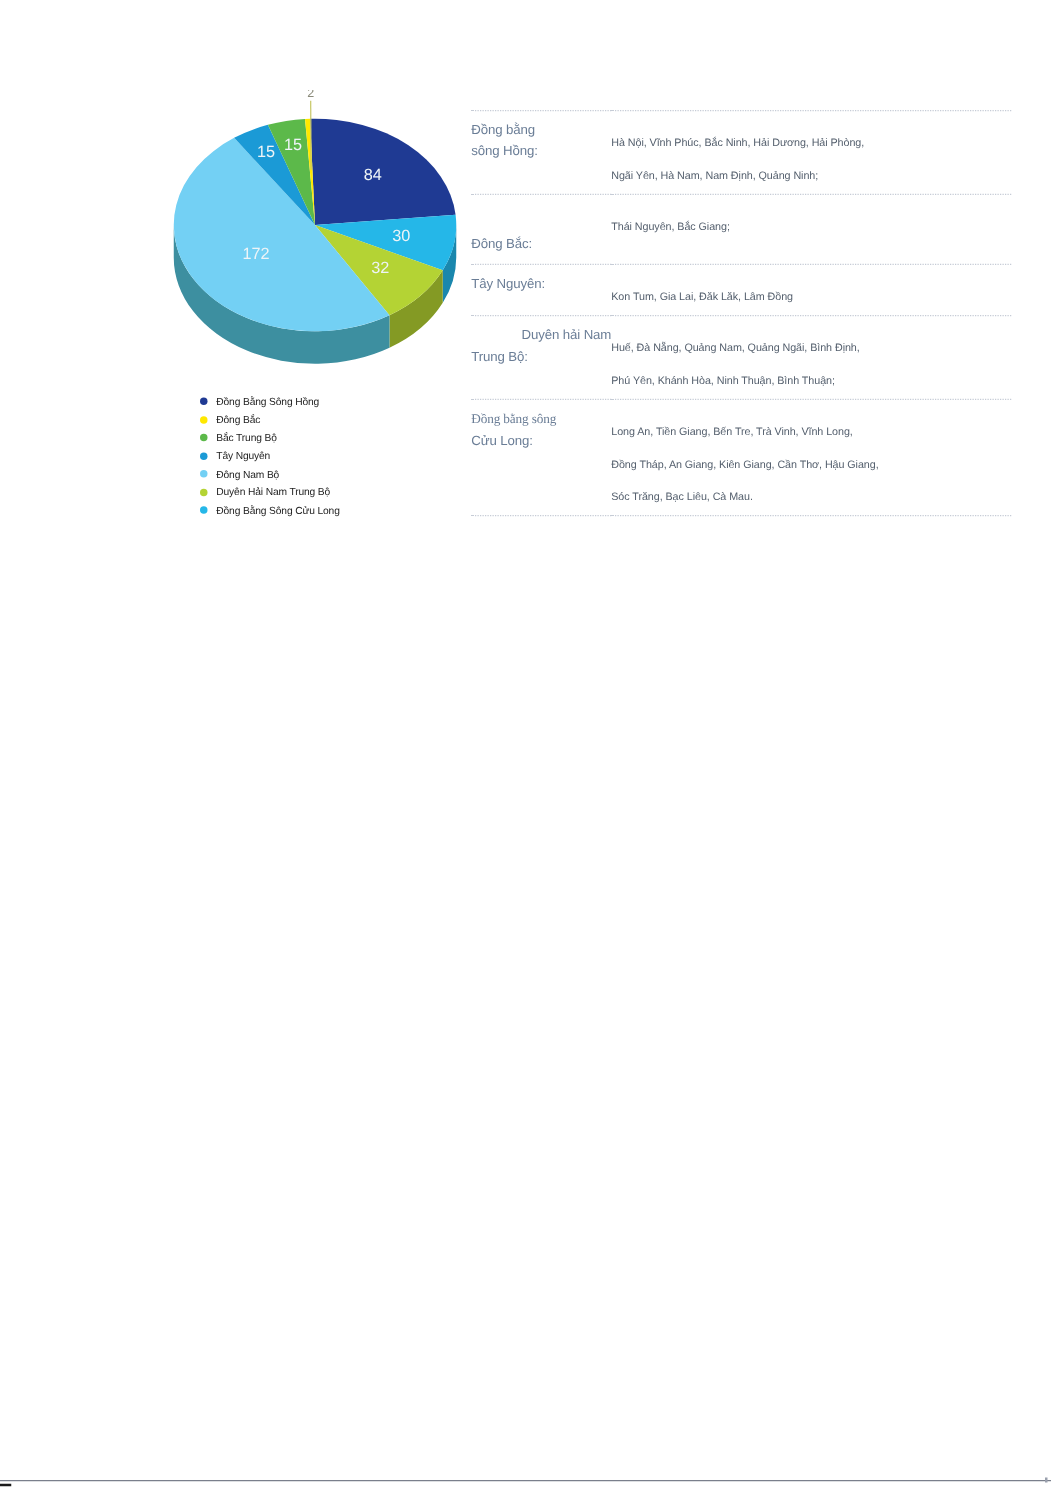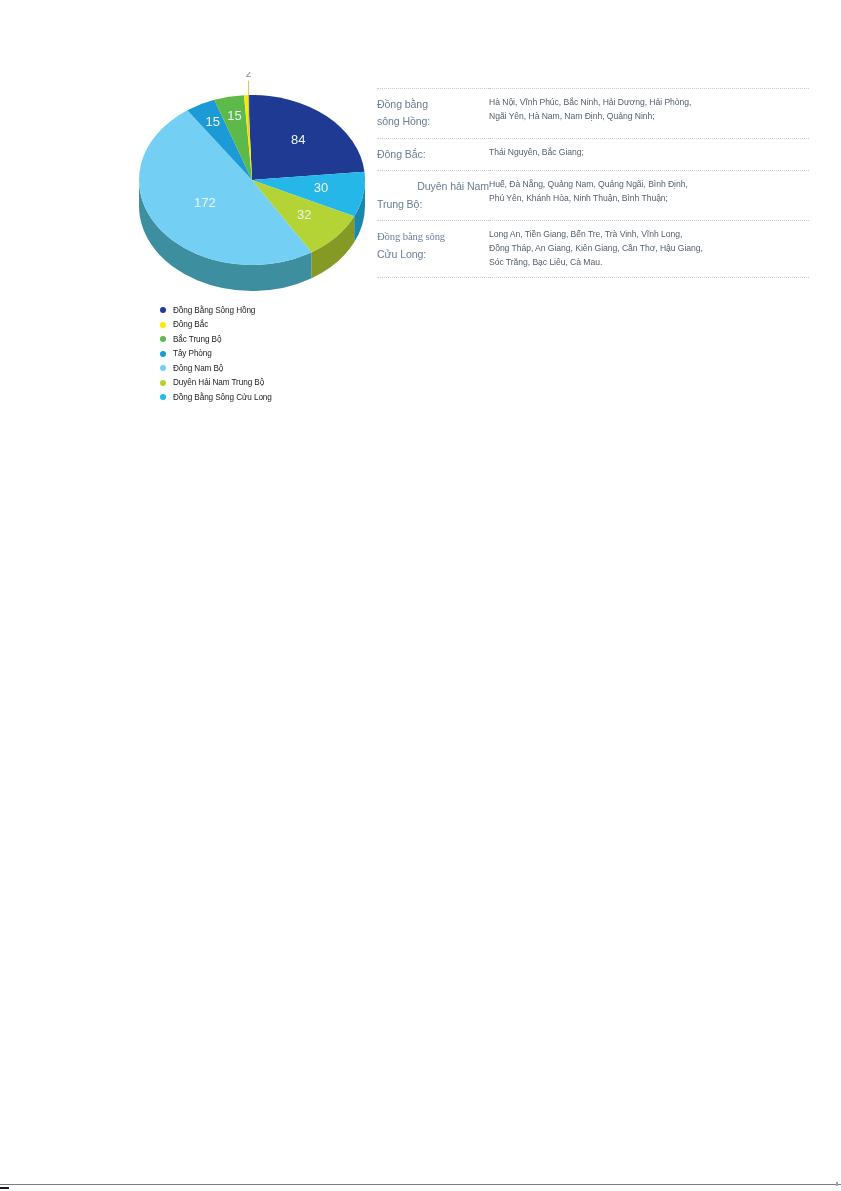--- a/index.html
+++ b/index.html
@@ -28,21 +28,21 @@
   }
   .pie-label.outside{
     fill:#8a8a7a;
     font-size:10px;
   }
   .leader{stroke:#c9c96a;stroke-width:1;fill:none;}
 
   
   .legend{
     position:absolute;
-    left:160px; top:303px;
+    left:160px; top:314px;
     width:200px;
   }
   .legend-item{
     display:flex;
     align-items:center;
     height:14.5px;
   }
   .legend-dot{
     width:6px;height:6px;
     border-radius:50%;
@@ -85,21 +85,21 @@
     letter-spacing:-0.1px;
     padding-right:6px;
   }
   .col-value{
     font-size:8.6px;
     color:#55606e;
     line-height:1.62;
     letter-spacing:-0.05px;
     padding-top:9px;
   }
-  .col-value .line{display:block;white-space:nowrap;}
+  .col-value .line{display:block;white-space:nowrap;margin-top:12px;}
 
   
   .footer-rule{
     position:absolute;
     left:0; top:1184px;
     width:841px;height:1px;
     background:#7a7f8c;
   }
   .footer-tick{
     position:absolute;
@@ -152,21 +152,21 @@
       <div class="legend-item">
         <span class="legend-dot" style="background: rgb(255, 232, 0);"></span>
         <span class="legend-text">Đông Bắc</span>
       </div>
       <div class="legend-item">
         <span class="legend-dot" style="background: rgb(92, 185, 74);"></span>
         <span class="legend-text">Bắc Trung Bộ</span>
       </div>
       <div class="legend-item">
         <span class="legend-dot" style="background: rgb(27, 154, 214);"></span>
-        <span class="legend-text">Tây Phòng</span>
+        <span class="legend-text">Tây Nguyên</span>
       </div>
       <div class="legend-item">
         <span class="legend-dot" style="background: rgb(115, 208, 244);"></span>
         <span class="legend-text">Đông Nam Bộ</span>
       </div>
       <div class="legend-item">
         <span class="legend-dot" style="background: rgb(180, 211, 52);"></span>
         <span class="legend-text">Duyên Hải Nam Trung Bộ</span>
       </div>
       <div class="legend-item">
@@ -183,24 +183,32 @@
               <span class="line" style="display: block;">Đồng bằng</span>
               <span class="line" style="display: block;">sông Hồng:</span>
             </td>
             <td class="col-value">
               <span class="line">Hà Nội, Vĩnh Phúc, Bắc Ninh, Hải Dương, Hải Phòng,</span>
               <span class="line">Ngãi Yên, Hà Nam, Nam Định, Quảng Ninh;</span>
             </td>
           </tr>
           <tr>
             <td class="col-label">
-              <span class="line" style="display: block;">Đông Bắc:</span>
+              <span class="line" style="display: block; margin-top: 24px;">Đông Bắc:</span>
             </td>
             <td class="col-value">
               <span class="line">Thái Nguyên, Bắc Giang;</span>
+            </td>
+          </tr>
+          <tr>
+            <td class="col-label">
+              <span class="line" style="display: block;">Tây Nguyên:</span>
+            </td>
+            <td class="col-value">
+              <span class="line">Kon Tum, Gia Lai, Đăk Lăk, Lâm Đồng</span>
             </td>
           </tr>
           <tr>
             <td class="col-label">
               <span class="line" style="display: block; text-align: right;">Duyên hải Nam</span>
               <span class="line" style="display: block;">Trung Bộ:</span>
             </td>
             <td class="col-value">
               <span class="line">Huế, Đà Nẵng, Quảng Nam, Quảng Ngãi, Bình Định,</span>
               <span class="line">Phú Yên, Khánh Hòa, Ninh Thuận, Bình Thuận;</span>

